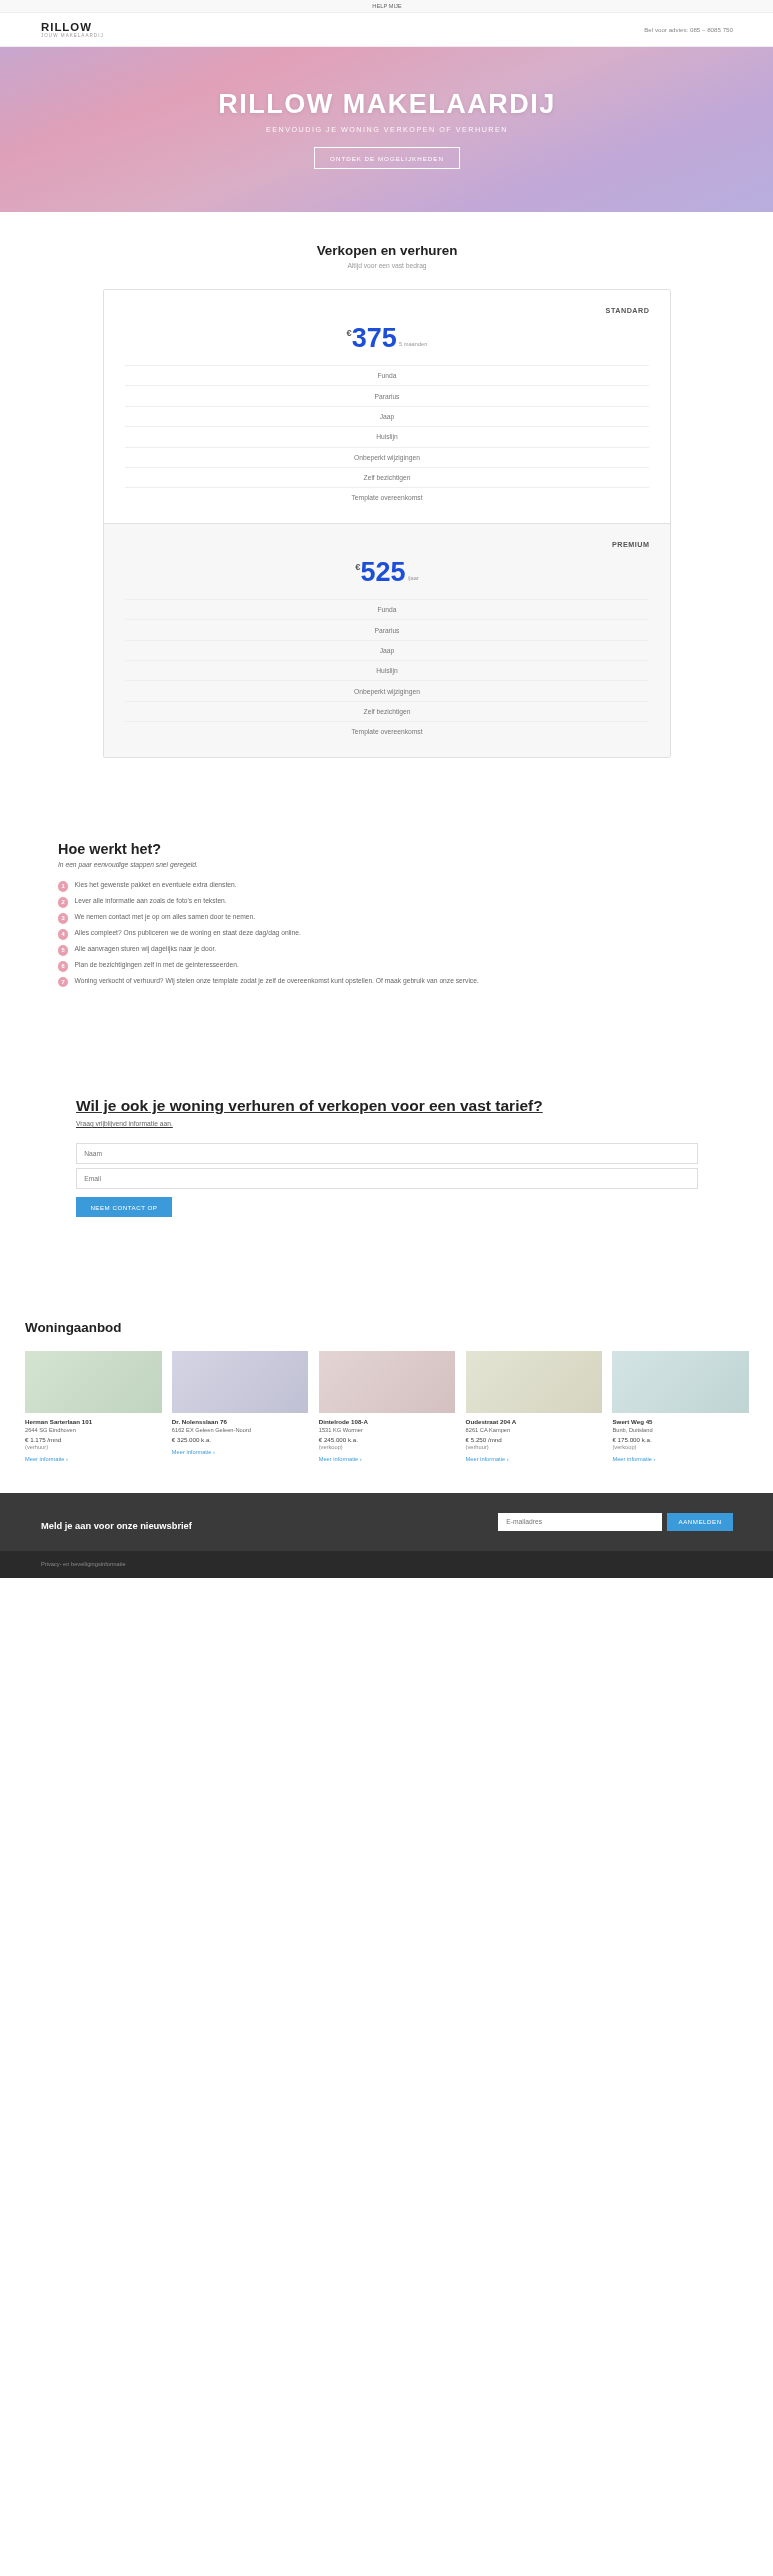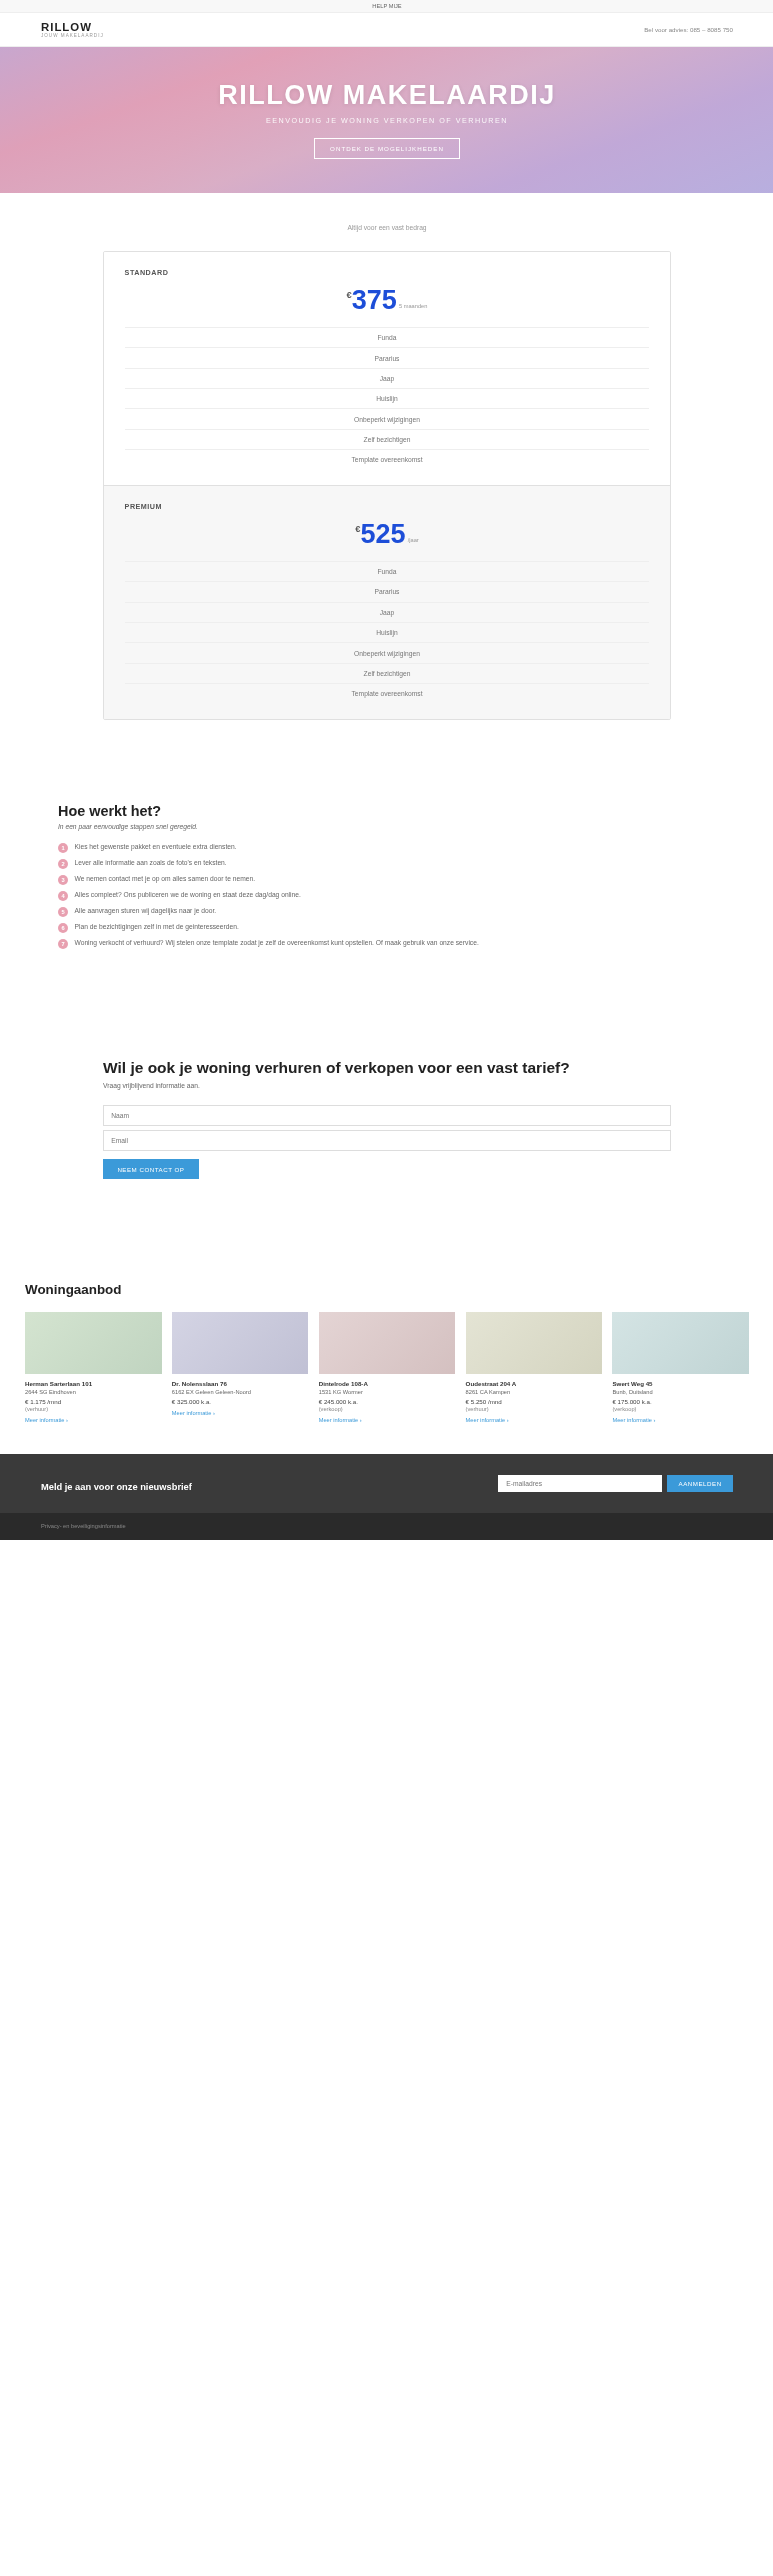--- a/index.html
+++ b/index.html
@@ -25,21 +25,21 @@
       border-bottom: 0.5px solid #eee;
     }
     .logo-area { display: flex; flex-direction: column; }
     .logo-main { font-size: 11.4px; font-weight: 700; letter-spacing: 1px; color: #222; }
     .logo-sub { font-size: 4.6px; letter-spacing: 1px; color: #999; }
     .header-phone { font-size: 6.2px; color: #888; }
 
     
     .hero {
       position: relative;
-      height: 146px;
+      height: 165px;
       background: linear-gradient(135deg, #c9a0c4 0%, #e8a0b0 30%, #d0a8d0 60%, #b8a8d8 100%);
       display: flex;
       flex-direction: column;
       align-items: center;
       justify-content: center;
       overflow: hidden;
     }
     .hero::before {
       content: '';
       position: absolute;
@@ -63,21 +63,21 @@
 
     
     .pricing-section { padding: 31px 103px; }
     .section-title { text-align: center; font-size: 13.4px; font-weight: 600; color: #222; margin-bottom: 4.1px; }
     .section-subtitle { text-align: center; font-size: 6.7px; color: #999; margin-bottom: 20.6px; }
 
     .pricing-table { border: 0.5px solid #e0e0e0; border-radius: 2.1px; overflow: hidden; }
     .pricing-plan { padding: 15.5px 20.6px; }
     .pricing-plan.standard { background: #fff; }
     .pricing-plan.premium { background: #f7f7f7; border-top: 0.5px solid #e0e0e0; }
-    .plan-name { text-align: left; font-size: 7.2px; font-weight: 600; color: #555; margin-bottom: 10.3px; text-transform: uppercase; letter-spacing: 0.5px; }
+    .plan-name { text-align: right; font-size: 7.2px; font-weight: 600; color: #555; margin-bottom: 10.3px; text-transform: uppercase; letter-spacing: 0.5px; }
     .price-row { text-align: center; margin-bottom: 13px; }
     .price-euro { font-size: 9.3px; font-weight: 700; color: #555; vertical-align: top; line-height: 1.8; }
     .price-amount { font-size: 27px; font-weight: 700; color: #1d4ed8; line-height: 1; }
     .price-suffix { font-size: 5.7px; color: #999; display: inline-block; margin-left: 2.1px; line-height: 1.2; vertical-align: bottom; padding-bottom: 4.1px; }
     .plan-features { list-style: none; }
     .plan-features li { text-align: center; padding: 6.2px 0; border-top: 0.5px solid #eee; font-size: 6.7px; color: #777; }
 
     
     .how-section { padding: 31px 58px; }
     .how-title { font-size: 14.4px; font-weight: 600; color: #222; margin-bottom: 4.1px; }
@@ -85,21 +85,21 @@
     .how-steps { list-style: none; }
     .how-steps li { display: flex; align-items: flex-start; margin-bottom: 5.2px; font-size: 6.7px; color: #666; }
     .step-num {
       width: 10.3px; height: 10.3px; border-radius: 50%; background: #e8a0b0;
       color: #fff; font-size: 5.7px; font-weight: 700;
       display: flex; align-items: center; justify-content: center;
       margin-right: 6.2px; flex-shrink: 0; margin-top: 0.5px;
     }
 
     
-    .contact-section { padding: 31px 103px; }
+    .contact-section { padding: 31px 76px; text-decoration: underline; }
     .contact-title { font-size: 15.5px; font-weight: 600; color: #222; margin-bottom: 4.1px; line-height: 1.3; }
     .contact-subtitle { font-size: 6.7px; color: #666; margin-bottom: 15.5px; }
     .form-group { margin-bottom: 4px; }
     .form-input, .form-textarea {
       width: 100%; padding: 6.2px 7.2px; border: 0.5px solid #ddd;
       font-size: 6.7px; color: #555; outline: none;
       font-family: inherit;
     }
     .form-textarea { height: 52px; resize: vertical; }
     .contact-btn {
@@ -175,20 +175,21 @@
 
 <section class="hero">
   <div class="hero-content">
     <h1 class="hero-title">RILLOW MAKELAARDIJ</h1>
     <p class="hero-subtitle">EENVOUDIG JE WONING VERKOPEN OF VERHUREN</p>
     <button class="hero-btn">ONTDEK DE MOGELIJKHEDEN</button>
   </div>
 </section>
 
 <section class="pricing-section">
+  <h2 class="section-title">Verkopen en verhuren</h2>
   <p class="section-subtitle">Altijd voor een vast bedrag</p>
 
   <div class="pricing-table">
 
     <div class="pricing-plan standard">
       <div class="plan-name">Standard</div>
       <div class="price-row">
         <span class="price-euro">€</span><span class="price-amount">375</span><span class="price-suffix">5 maanden</span>
       </div>
       <ul class="plan-features">

